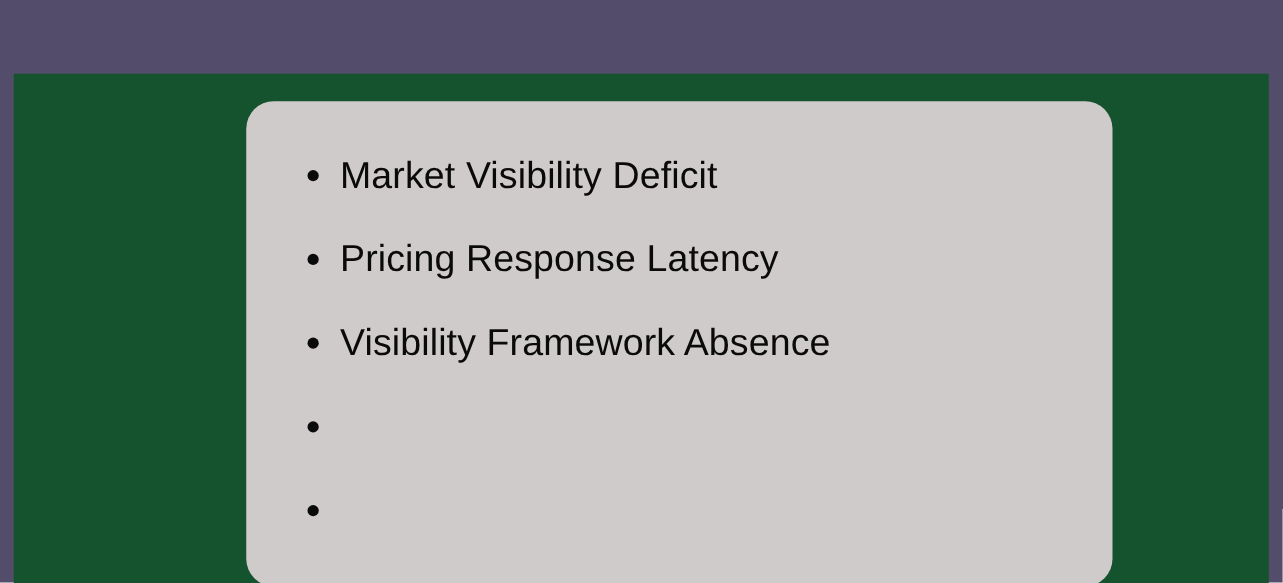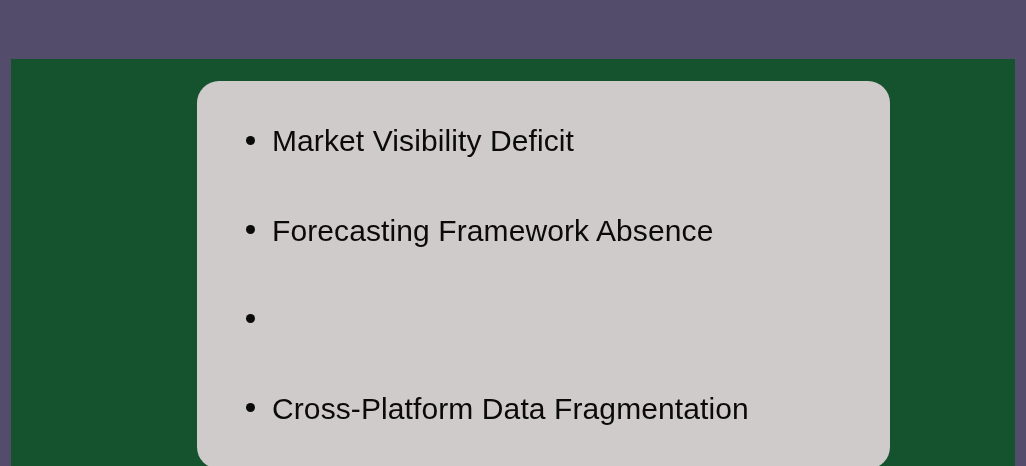--- a/index.html
+++ b/index.html
@@ -83,31 +83,34 @@
 <div id="slide-frame">
   <div id="slide-canvas">
 
     <div id="bullet-card">
 
       <div class="bullet-row">
         <span class="bullet-dot"></span>
         <span class="bullet-text">Market Visibility Deficit</span>
       </div>
 
+      <div class="bullet-row">
+        <span class="bullet-dot"></span>
+        <span class="bullet-text">Pricing Response Latency</span>
+      </div>
 
       <div class="bullet-row">
         <span class="bullet-dot"></span>
-        <span class="bullet-text">Forecasting Framework Absence</span>
+        <span class="bullet-text">Visibility Framework Absence</span>
       </div>
 
       <div class="bullet-row">
         <span class="bullet-dot"></span>
       </div>
 
       <div class="bullet-row">
         <span class="bullet-dot"></span>
-        <span class="bullet-text">Cross-Platform Data Fragmentation</span>
       </div>
 
     </div>
 
   </div>
 </div>
 
 </body></html>

